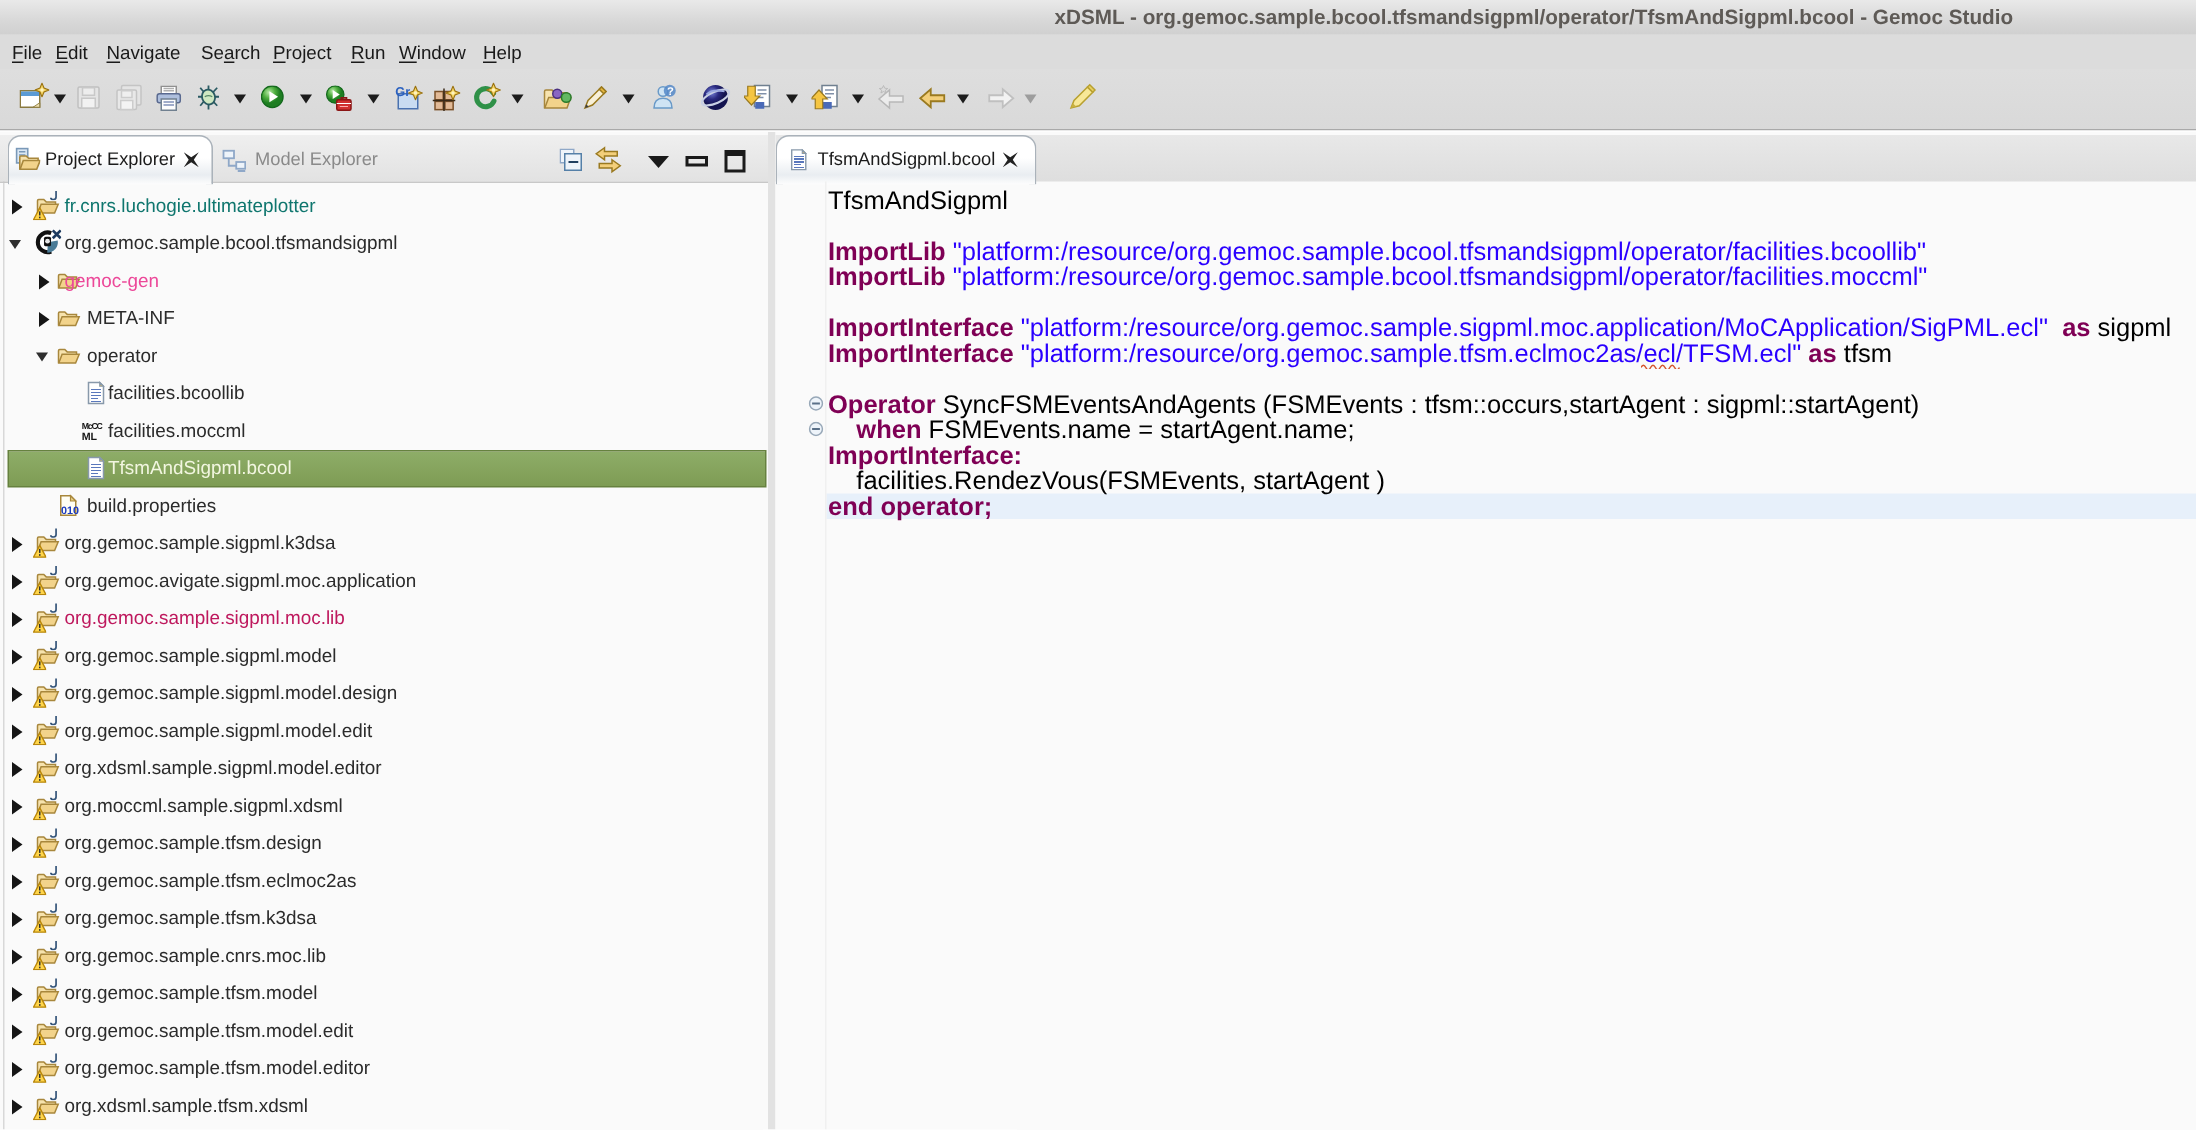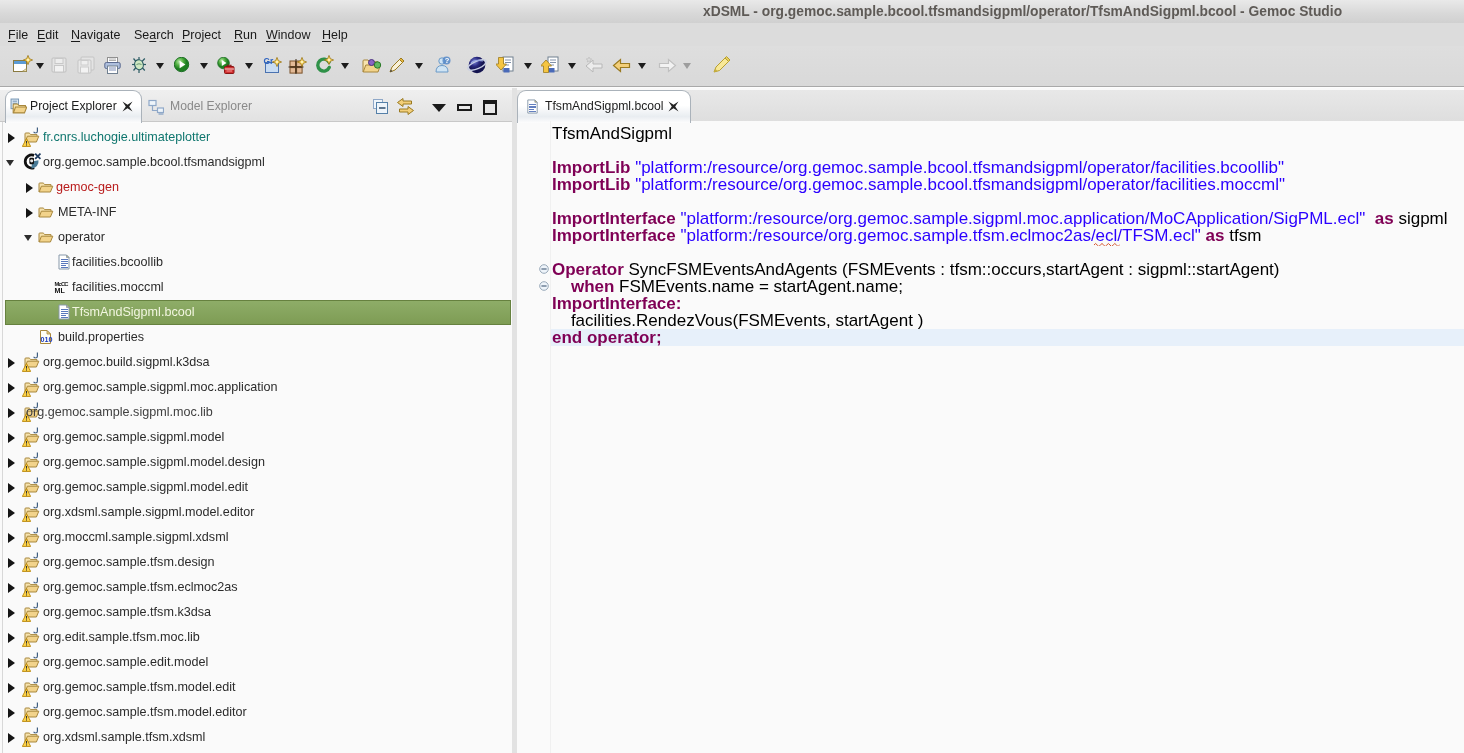--- a/index.html
+++ b/index.html
@@ -326,21 +326,21 @@
 <div class="abs tlabel" style="left:43px;top:130px;color:#0f766e">fr.cnrs.luchogie.ultimateplotter</div>
 <div class="abs tri-d" style="left:6px;top:160px"></div>
 <svg class="abs" style="left:23px;top:152px" width="18" height="18" viewBox="0 0 17 17">
     <use href="#gemoc"></use>
   </svg>
 <div class="abs tlabel" style="left:43px;top:155px;color:#2b2b2b">org.gemoc.sample.bcool.tfsmandsigpml</div>
 <div class="abs tri-r" style="left:26px;top:183px"></div>
 <svg class="abs" style="left:38px;top:179px" width="16" height="16">
     <use href="#folder"></use>
   </svg>
-<div class="abs tlabel" style="left:56px;top:180px;color:#b91c1c">gemoc-gen</div>
+<div class="abs tlabel" style="left:43px;top:180px;color:#ec4899">gemoc-gen</div>
 <div class="abs tri-r" style="left:26px;top:208px"></div>
 <svg class="abs" style="left:38px;top:204px" width="16" height="16">
     <use href="#folder"></use>
   </svg>
 <div class="abs tlabel" style="left:58px;top:205px;color:#2b2b2b">META-INF</div>
 <div class="abs tri-d" style="left:24px;top:235px"></div>
 <svg class="abs" style="left:38px;top:229px" width="16" height="16">
     <use href="#folder"></use>
   </svg>
 <div class="abs tlabel" style="left:58px;top:230px;color:#2b2b2b">operator</div>
@@ -363,43 +363,43 @@
 <div class="abs tri-r" style="left:8px;top:358px"></div>
 <svg class="abs" style="left:24px;top:354px" width="16" height="16">
     <use href="#folder"></use>
   </svg>
 <svg class="abs" style="left:33px;top:351px" width="7" height="8" viewBox="0 0 8 8">
     <use href="#jdec"></use>
   </svg>
 <svg class="abs" style="left:22px;top:363px" width="9" height="9" viewBox="0 0 8 8">
     <use href="#warn"></use>
   </svg>
-<div class="abs tlabel" style="left:43px;top:355px;color:#2b2b2b">org.gemoc.build.sigpml.k3dsa</div>
+<div class="abs tlabel" style="left:43px;top:355px;color:#2b2b2b">org.gemoc.sample.sigpml.k3dsa</div>
 <div class="abs tri-r" style="left:8px;top:383px"></div>
 <svg class="abs" style="left:24px;top:379px" width="16" height="16">
     <use href="#folder"></use>
   </svg>
 <svg class="abs" style="left:33px;top:376px" width="7" height="8" viewBox="0 0 8 8">
     <use href="#jdec"></use>
   </svg>
 <svg class="abs" style="left:22px;top:388px" width="9" height="9" viewBox="0 0 8 8">
     <use href="#warn"></use>
   </svg>
-<div class="abs tlabel" style="left:43px;top:380px;color:#2b2b2b">org.gemoc.sample.sigpml.moc.application</div>
+<div class="abs tlabel" style="left:43px;top:380px;color:#2b2b2b">org.gemoc.avigate.sigpml.moc.application</div>
 <div class="abs tri-r" style="left:8px;top:408px"></div>
 <svg class="abs" style="left:24px;top:404px" width="16" height="16">
     <use href="#folder"></use>
   </svg>
 <svg class="abs" style="left:33px;top:401px" width="7" height="8" viewBox="0 0 8 8">
     <use href="#jdec"></use>
   </svg>
 <svg class="abs" style="left:22px;top:413px" width="9" height="9" viewBox="0 0 8 8">
     <use href="#warn"></use>
   </svg>
-<div class="abs tlabel" style="left:26px;top:405px;color:#404040">org.gemoc.sample.sigpml.moc.lib</div>
+<div class="abs tlabel" style="left:43px;top:405px;color:#be185d">org.gemoc.sample.sigpml.moc.lib</div>
 <div class="abs tri-r" style="left:8px;top:433px"></div>
 <svg class="abs" style="left:24px;top:429px" width="16" height="16">
     <use href="#folder"></use>
   </svg>
 <svg class="abs" style="left:33px;top:426px" width="7" height="8" viewBox="0 0 8 8">
     <use href="#jdec"></use>
   </svg>
 <svg class="abs" style="left:22px;top:438px" width="9" height="9" viewBox="0 0 8 8">
     <use href="#warn"></use>
   </svg>
@@ -484,32 +484,32 @@
 <div class="abs tri-r" style="left:8px;top:633px"></div>
 <svg class="abs" style="left:24px;top:629px" width="16" height="16">
     <use href="#folder"></use>
   </svg>
 <svg class="abs" style="left:33px;top:626px" width="7" height="8" viewBox="0 0 8 8">
     <use href="#jdec"></use>
   </svg>
 <svg class="abs" style="left:22px;top:638px" width="9" height="9" viewBox="0 0 8 8">
     <use href="#warn"></use>
   </svg>
-<div class="abs tlabel" style="left:43px;top:630px;color:#2b2b2b">org.edit.sample.tfsm.moc.lib</div>
+<div class="abs tlabel" style="left:43px;top:630px;color:#2b2b2b">org.gemoc.sample.cnrs.moc.lib</div>
 <div class="abs tri-r" style="left:8px;top:658px"></div>
 <svg class="abs" style="left:24px;top:654px" width="16" height="16">
     <use href="#folder"></use>
   </svg>
 <svg class="abs" style="left:33px;top:651px" width="7" height="8" viewBox="0 0 8 8">
     <use href="#jdec"></use>
   </svg>
 <svg class="abs" style="left:22px;top:663px" width="9" height="9" viewBox="0 0 8 8">
     <use href="#warn"></use>
   </svg>
-<div class="abs tlabel" style="left:43px;top:655px;color:#2b2b2b">org.gemoc.sample.edit.model</div>
+<div class="abs tlabel" style="left:43px;top:655px;color:#2b2b2b">org.gemoc.sample.tfsm.model</div>
 <div class="abs tri-r" style="left:8px;top:683px"></div>
 <svg class="abs" style="left:24px;top:679px" width="16" height="16">
     <use href="#folder"></use>
   </svg>
 <svg class="abs" style="left:33px;top:676px" width="7" height="8" viewBox="0 0 8 8">
     <use href="#jdec"></use>
   </svg>
 <svg class="abs" style="left:22px;top:688px" width="9" height="9" viewBox="0 0 8 8">
     <use href="#warn"></use>
   </svg>

